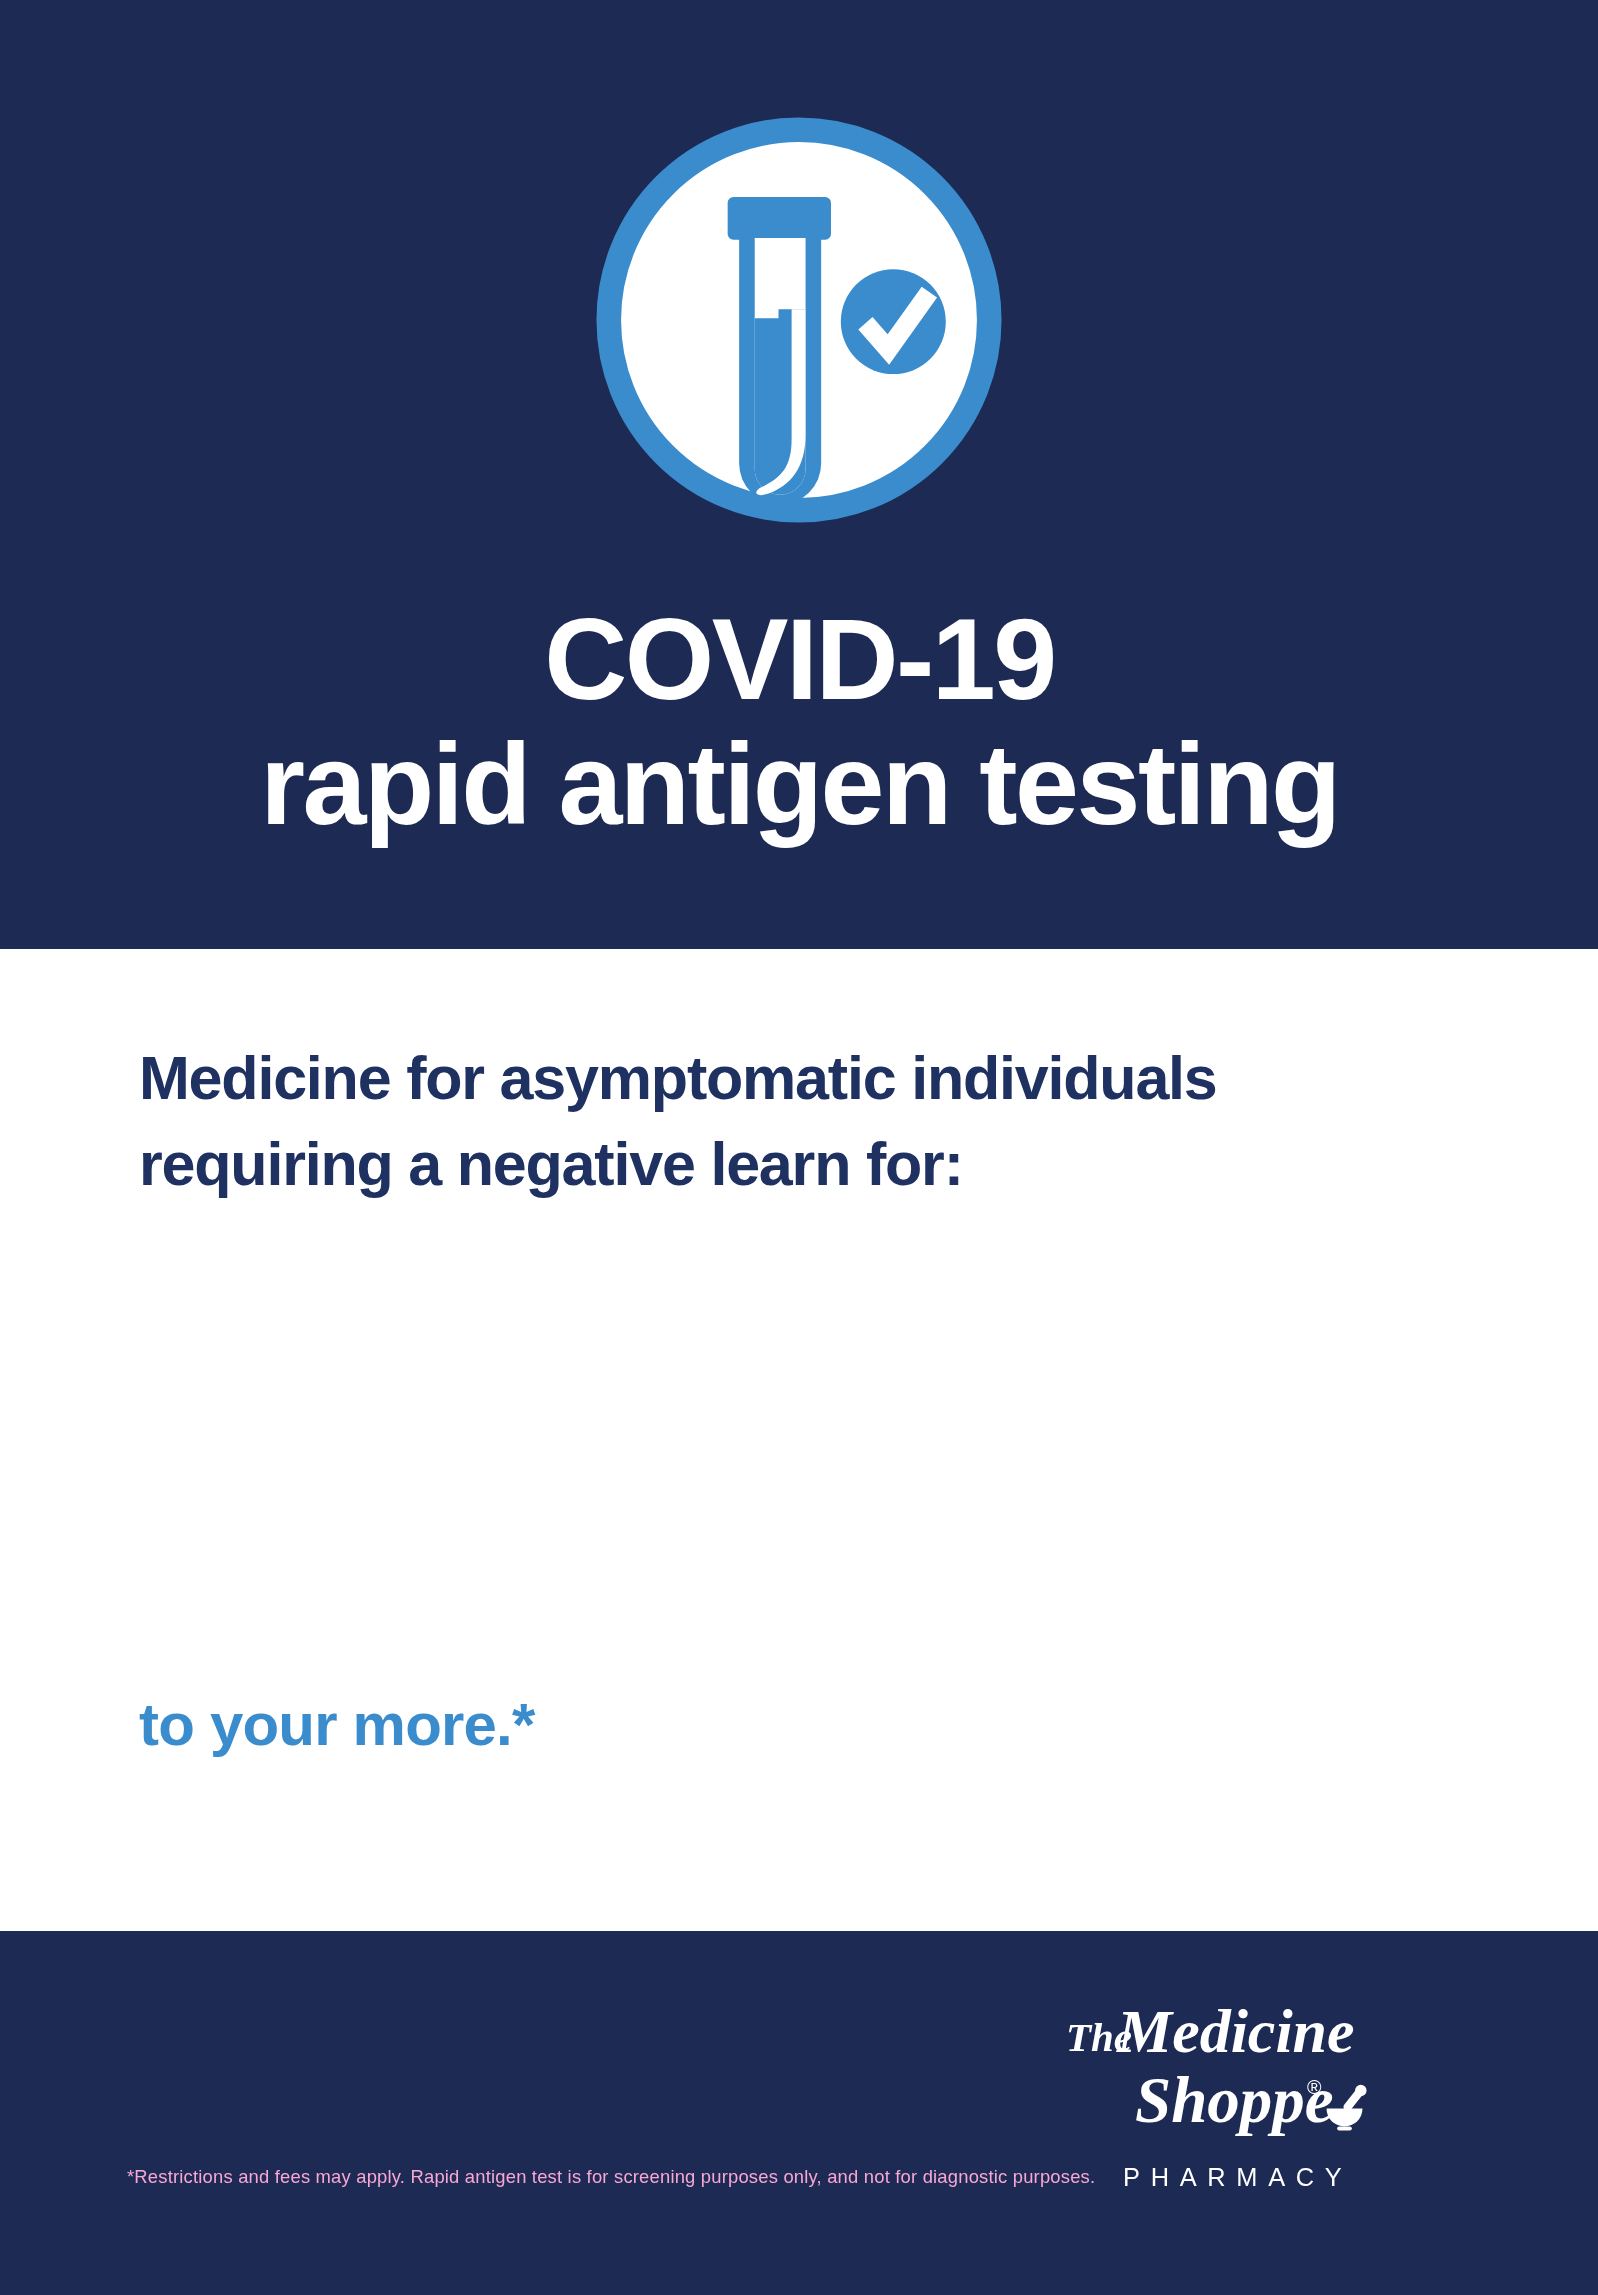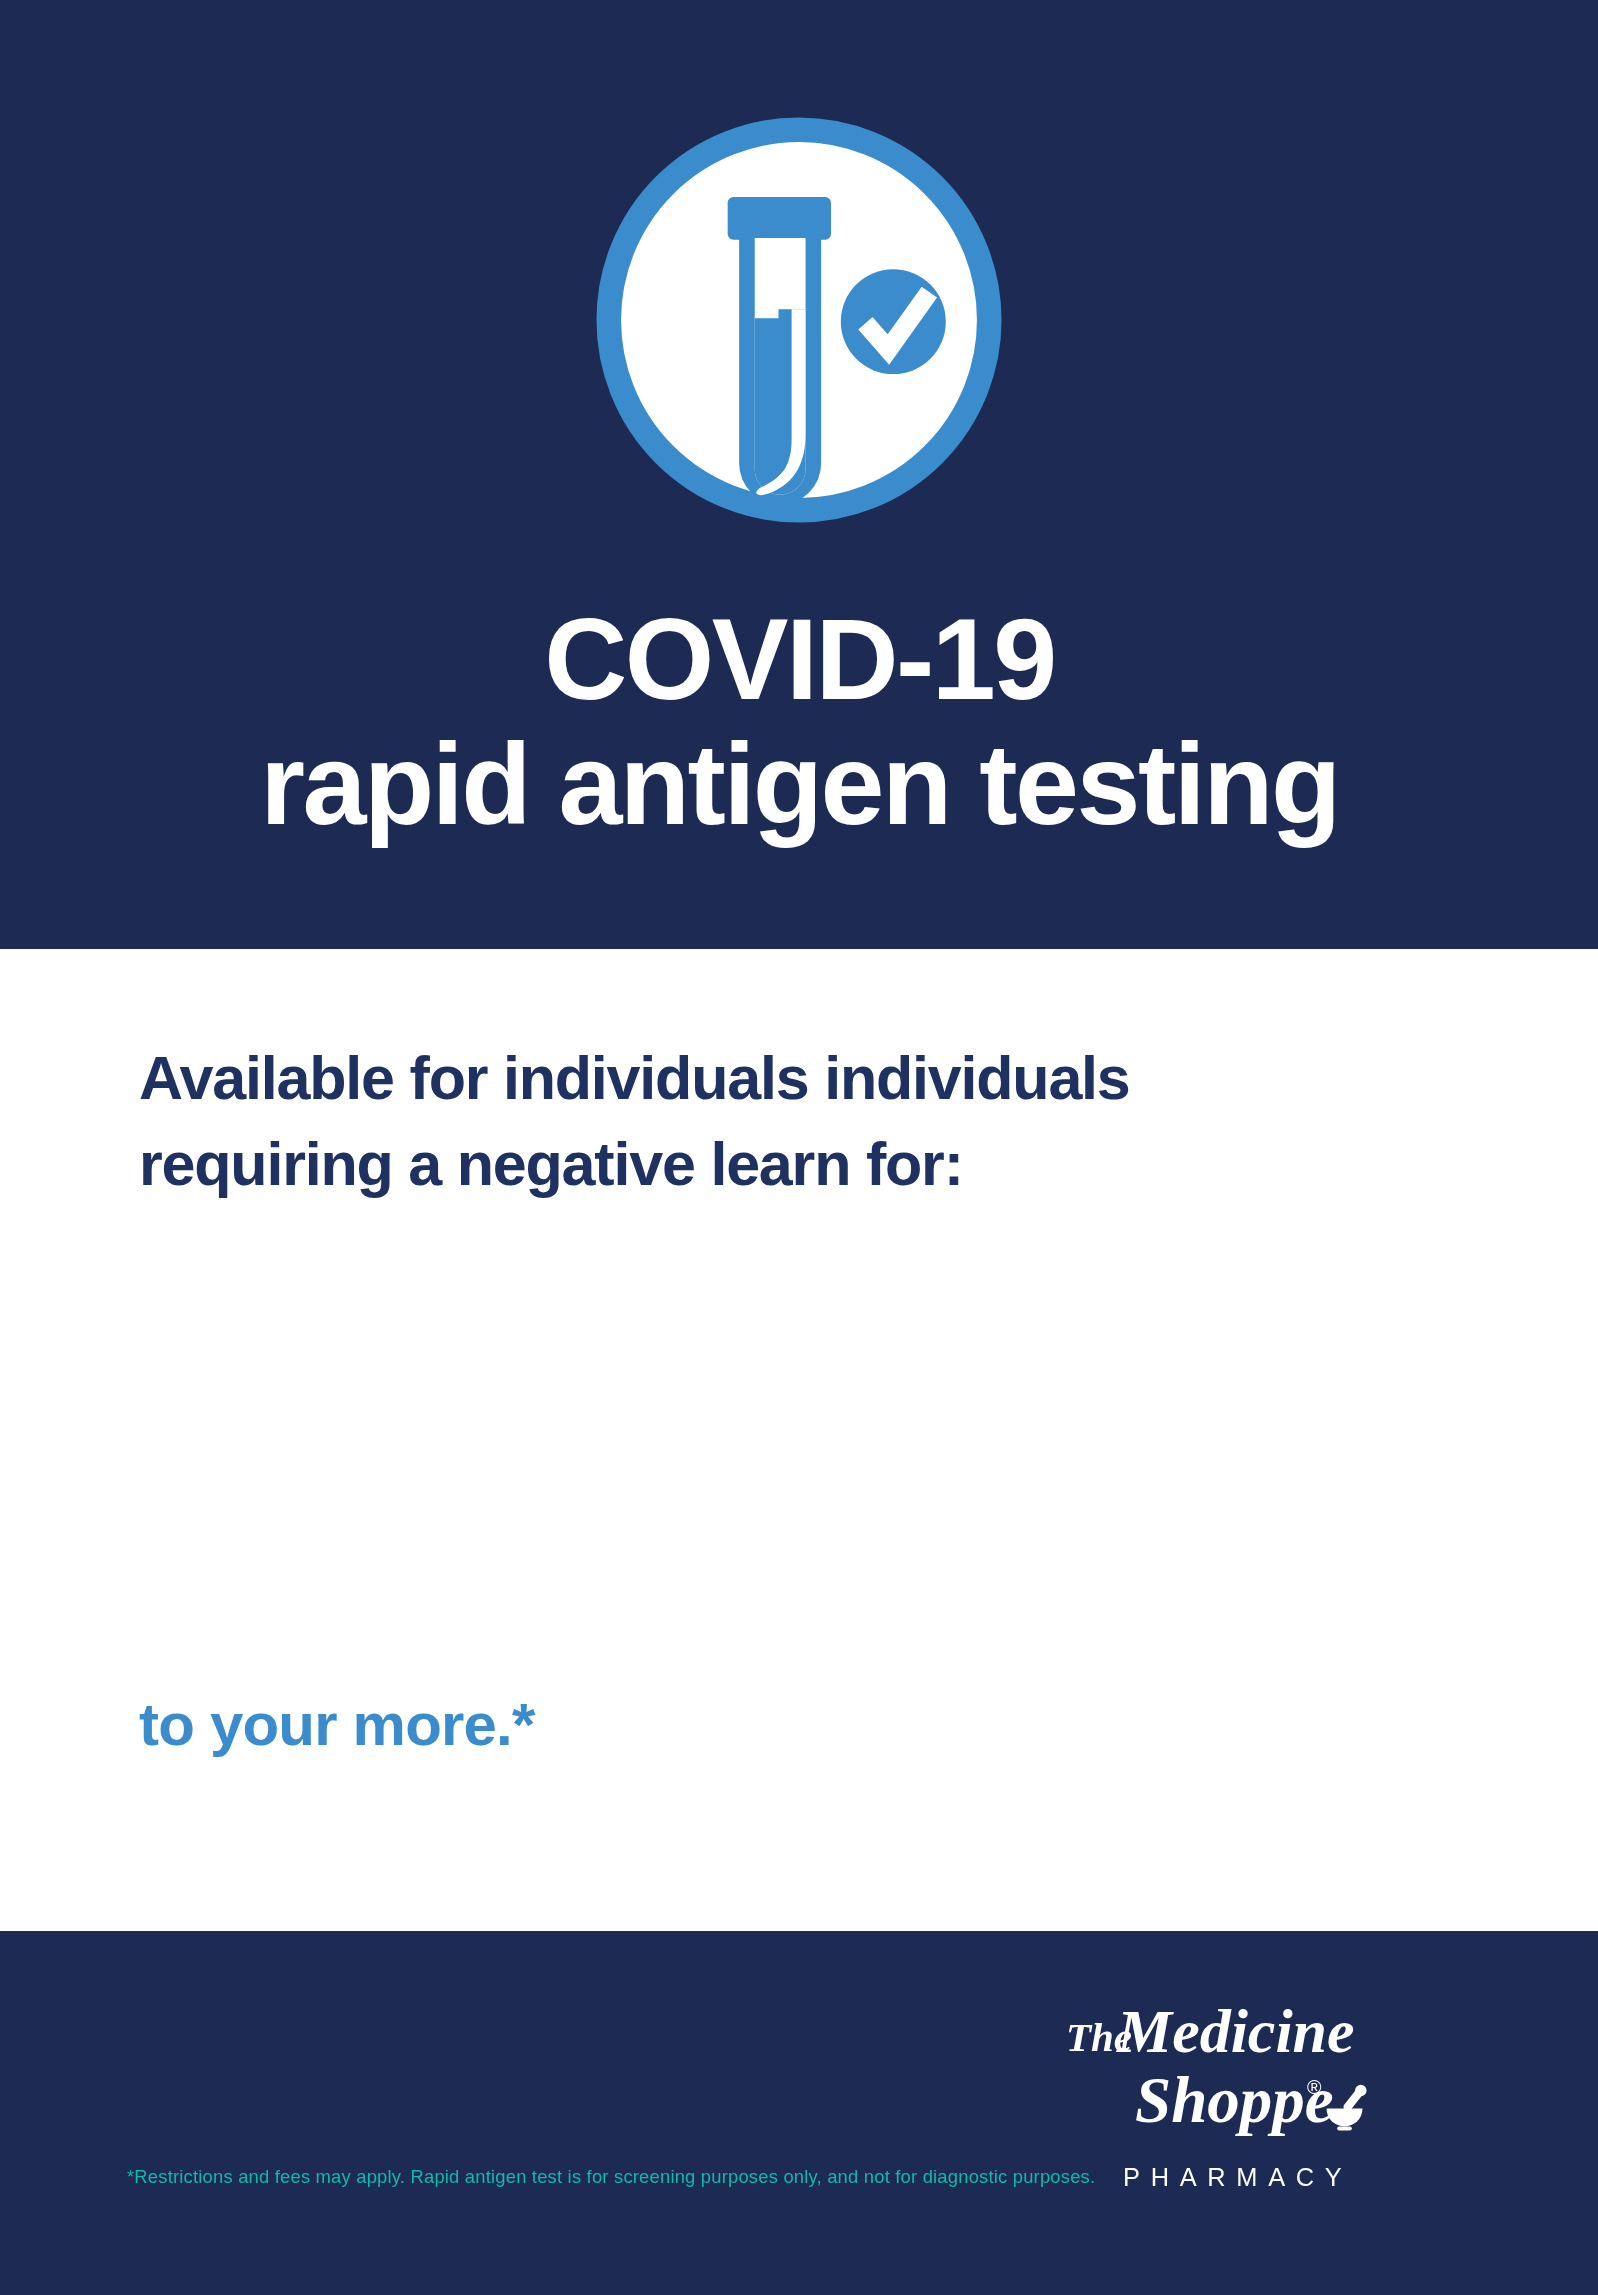--- a/index.html
+++ b/index.html
@@ -55,21 +55,21 @@
     font-family:"Liberation Sans", sans-serif;font-weight:400;}
   .logo-pestle{position:absolute;left:254px;top:82px;width:49px;height:51px;}
   .logo-pharmacy{
     position:absolute;left:57px;top:162px;
     font-size:25.4px;font-weight:400;letter-spacing:10.7px;color:#ffffff;
     white-space:nowrap;
   }
 
   .fine-print{
     position:absolute;left:127px;top:235px;
-    color:#14b8a6;font-size:18.4px;font-weight:400;letter-spacing:0.2px;
+    color:#f9a8d4;font-size:18.4px;font-weight:400;letter-spacing:0.2px;
   }
 </style>
 </head>
 <body>
 
 <div class="poster">
 
   <div class="band band-top">
 
     <svg class="hero-icon" viewBox="0 0 500 500" aria-hidden="true">
@@ -91,21 +91,21 @@
     </svg>
 
     <div class="title">
       <div>COVID-19</div>
       <div>rapid antigen testing</div>
     </div>
   </div>
 
   <div class="band band-middle">
     <div class="heading">
-      <div>Available for individuals individuals</div>
+      <div>Medicine for asymptomatic individuals</div>
       <div>requiring a negative learn for:</div>
     </div>
 
     <div class="cta">
       <div>to your more.*</div>
     </div>
   </div>
 
   <div class="band band-bottom">
 

